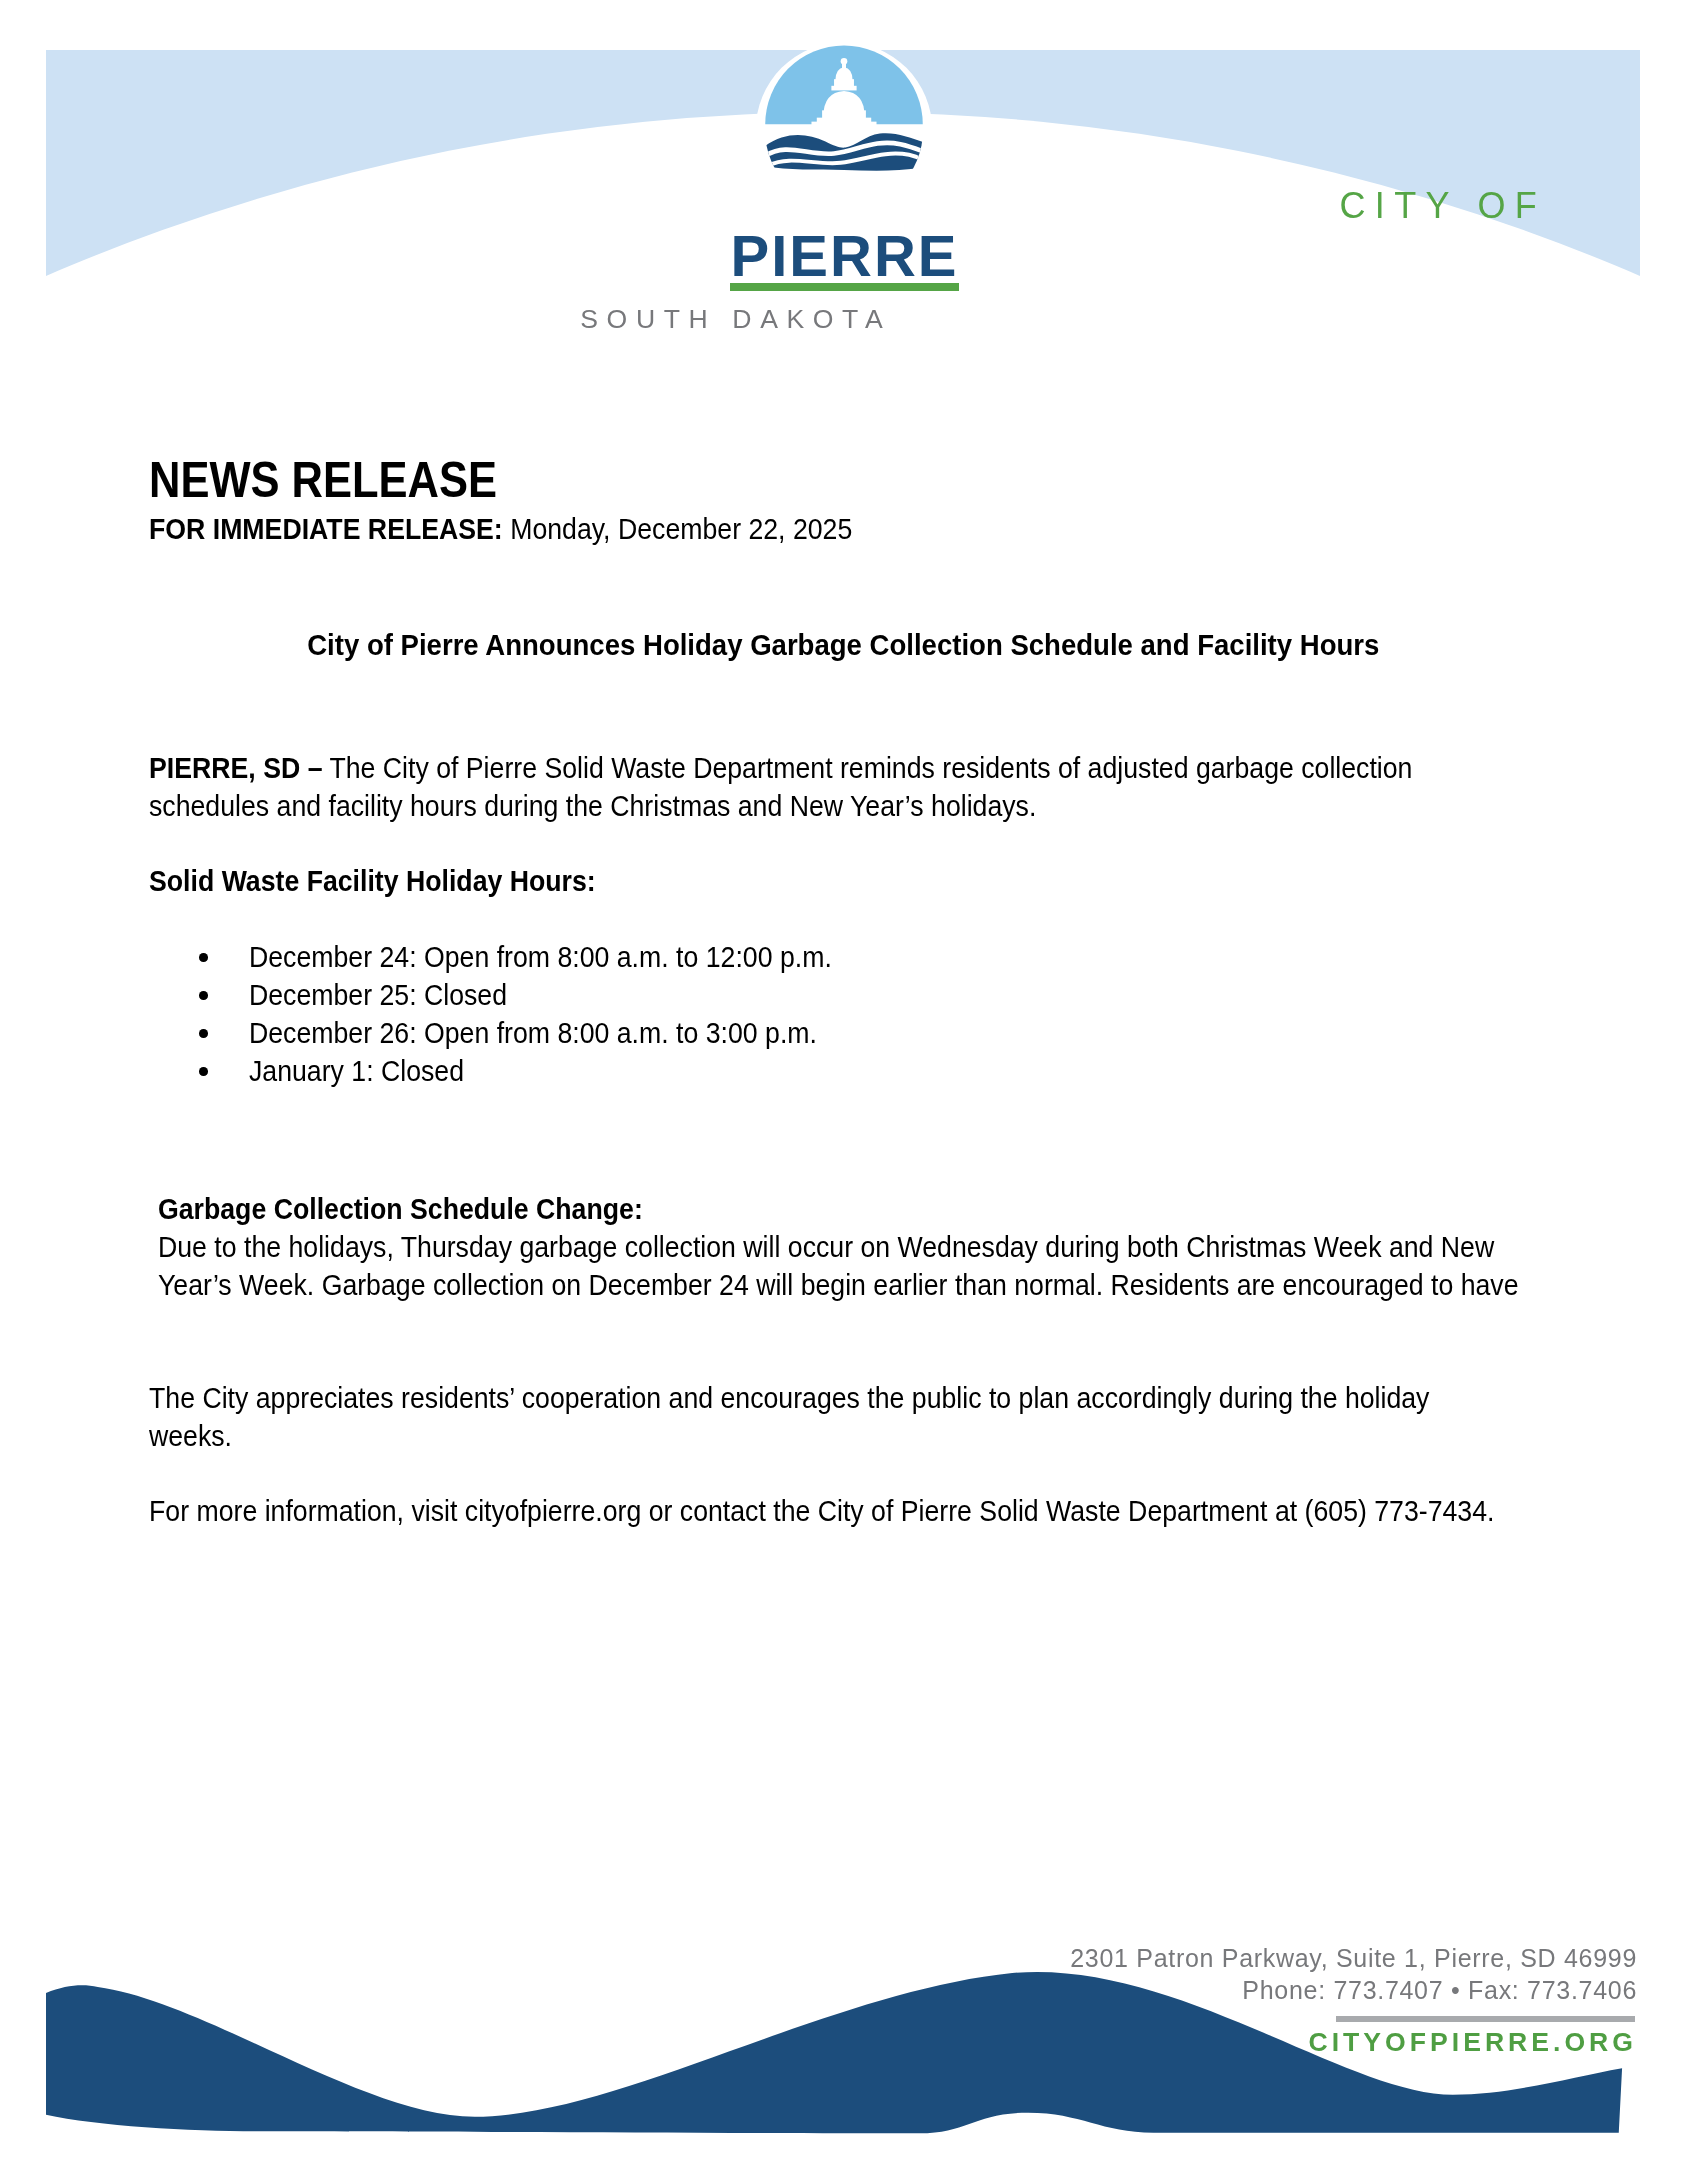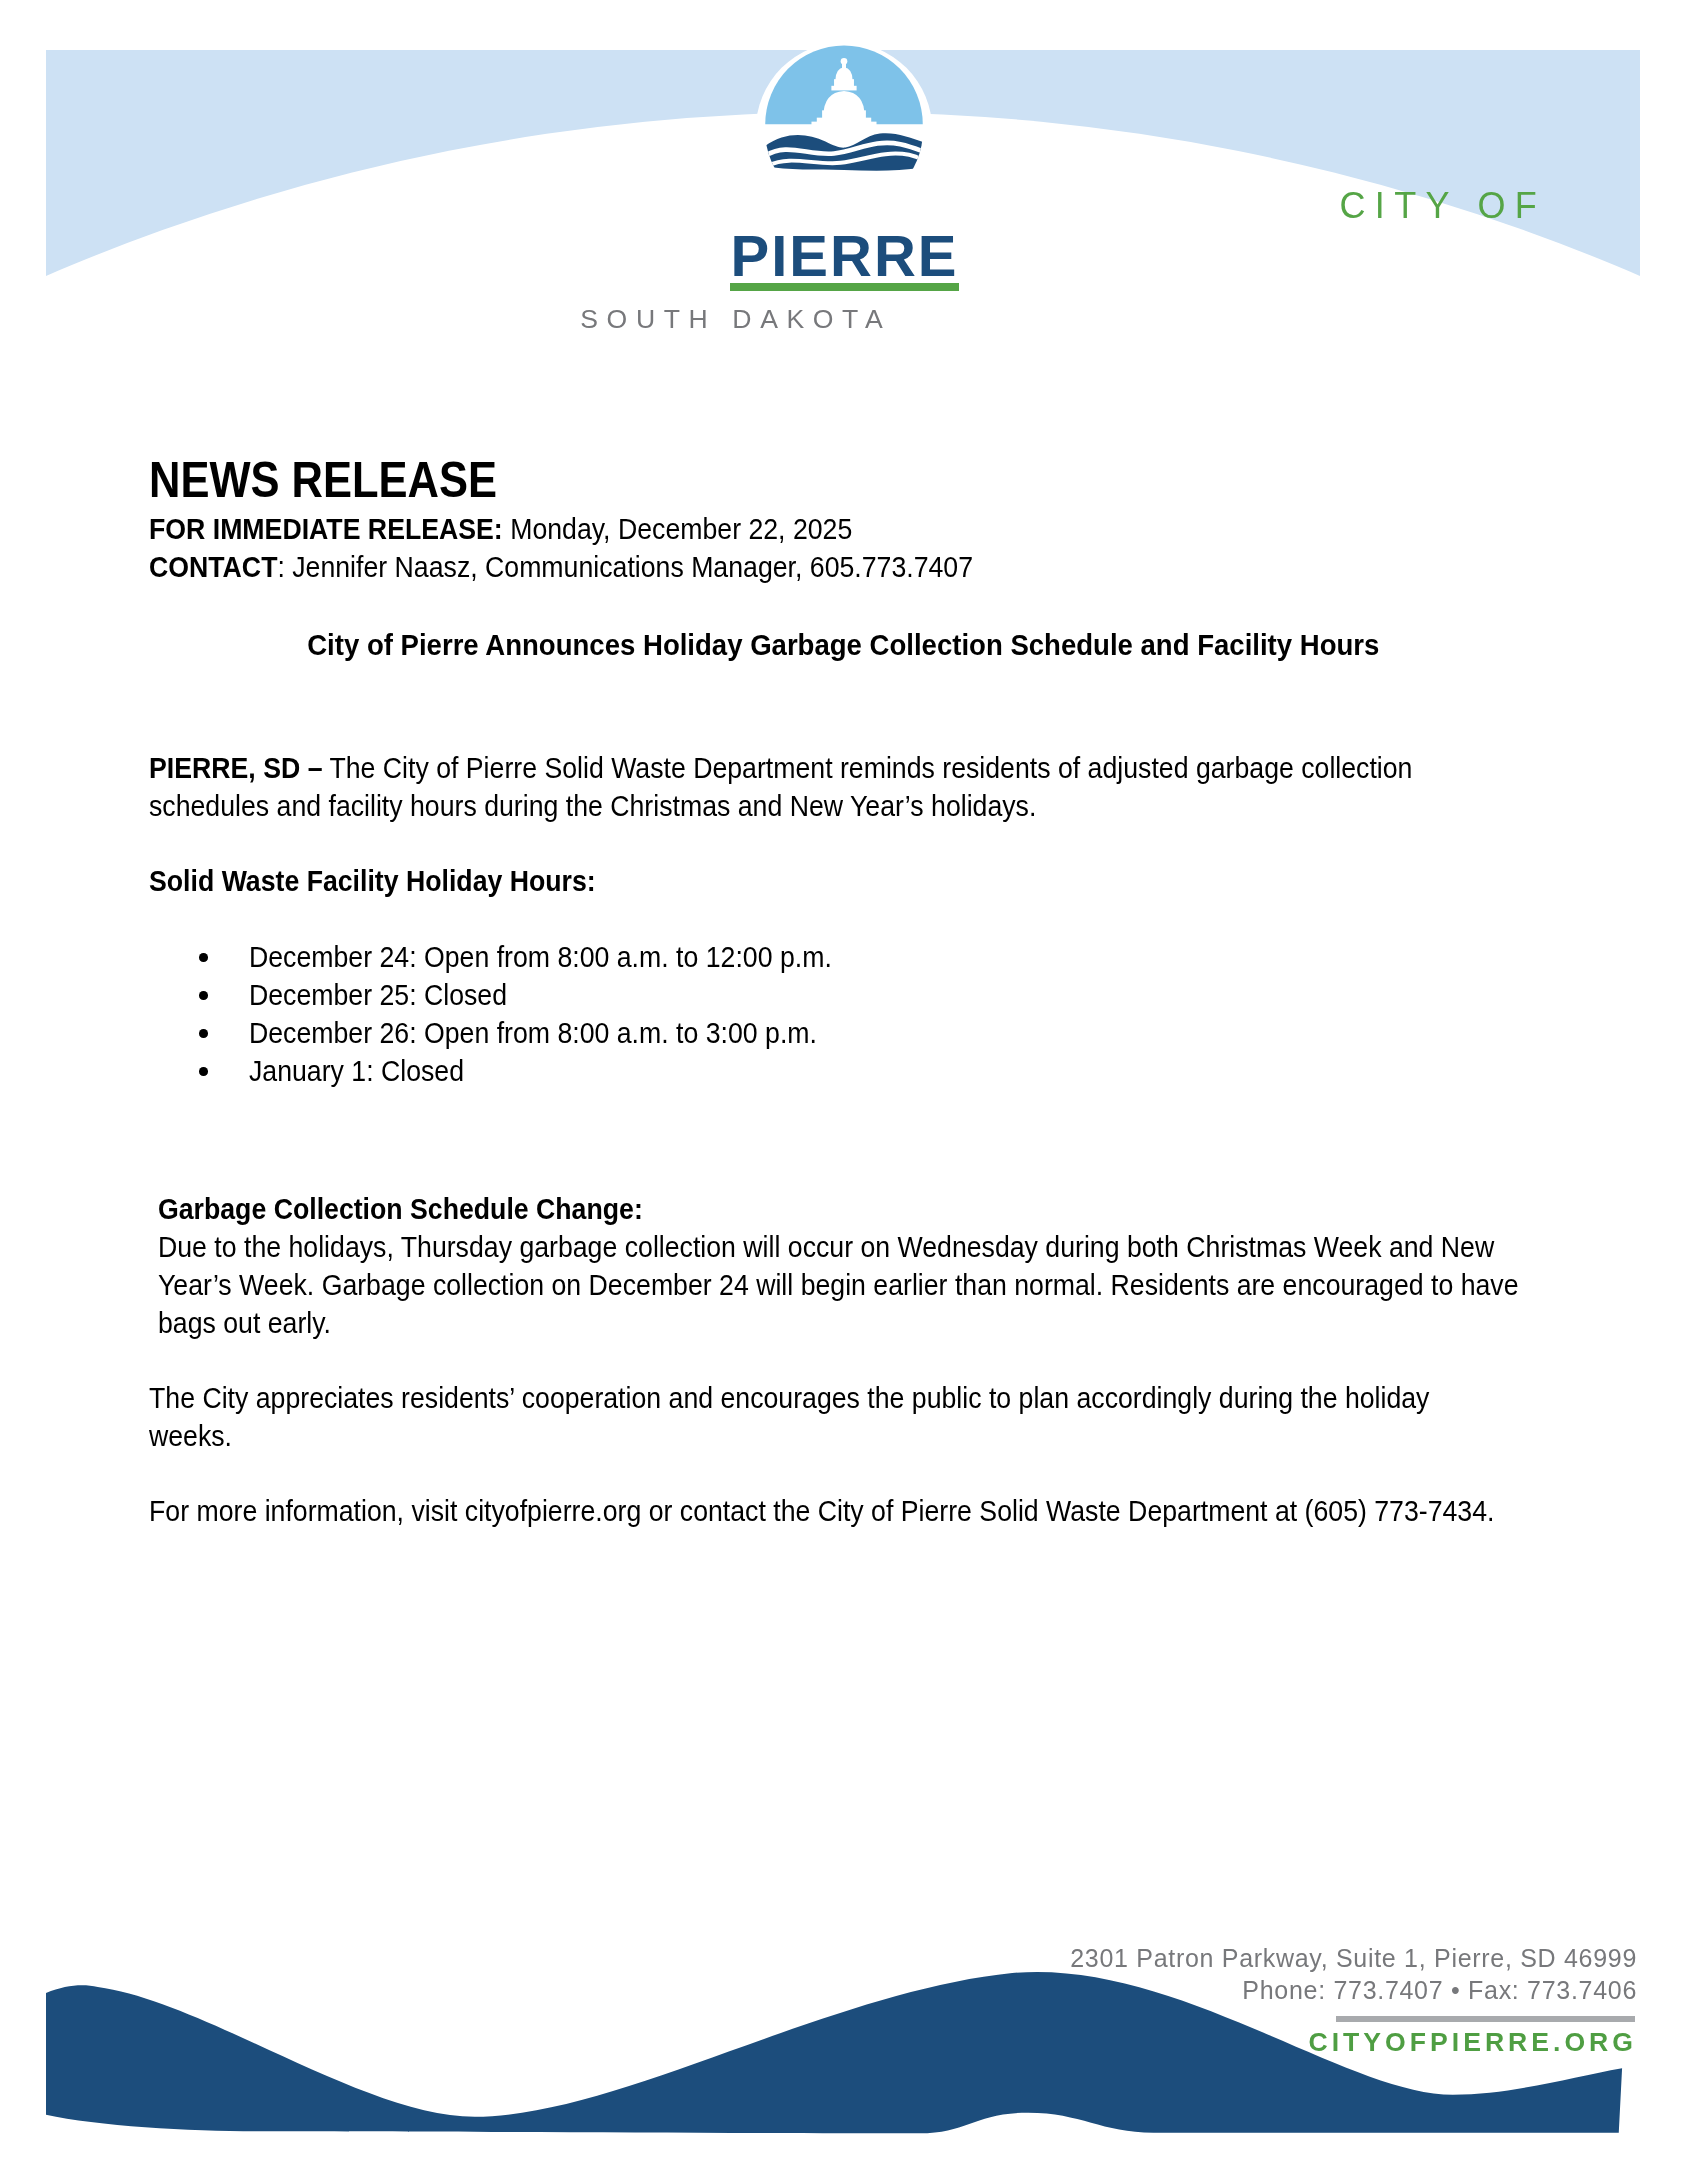--- a/index.html
+++ b/index.html
@@ -84,25 +84,20 @@
     <div class="blk h1" style="top:454px;">
       <span class="cxt">NEWS RELEASE</span>
     </div>
 
     <div class="blk" style="top:510px;">
       <div class="ln">
         <span class="cx">
           <span class="bold">FOR IMMEDIATE RELEASE:</span><span> Monday, December 22, 2025</span>
         </span>
       </div>
-      <div class="ln">
-        <span class="cx">
-          <span class="bold">CONTACT</span><span>: Jennifer Naasz, Communications Manager, 605.773.7407</span>
-        </span>
-      </div>
     </div>
 
     <div class="blk center" style="top:626px;">
       <div class="ln bold">
         <span class="cxc">City of Pierre Announces Holiday Garbage Collection Schedule and Facility Hours</span>
       </div>
     </div>
 
     <div class="blk" style="top:749px;">
       <div class="ln">
@@ -143,23 +138,20 @@
     <div class="blk" style="top:1190px;margin-left:9px;">
       <div class="ln bold">
         <span class="cx">Garbage Collection Schedule Change:</span>
       </div>
       <div class="ln">
         <span class="cx">Due to the holidays, Thursday garbage collection will occur on Wednesday during both Christmas Week and New</span>
       </div>
       <div class="ln">
         <span class="cx">Year’s Week. Garbage collection on December 24 will begin earlier than normal. Residents are encouraged to have</span>
       </div>
-      <div class="ln">
-        <span class="cx">bags out early.</span>
-      </div>
     </div>
 
     <div class="blk" style="top:1379px;">
       <div class="ln">
         <span class="cx">The City appreciates residents’ cooperation and encourages the public to plan accordingly during the holiday</span>
       </div>
       <div class="ln">
         <span class="cx">weeks.</span>
       </div>
     </div>

